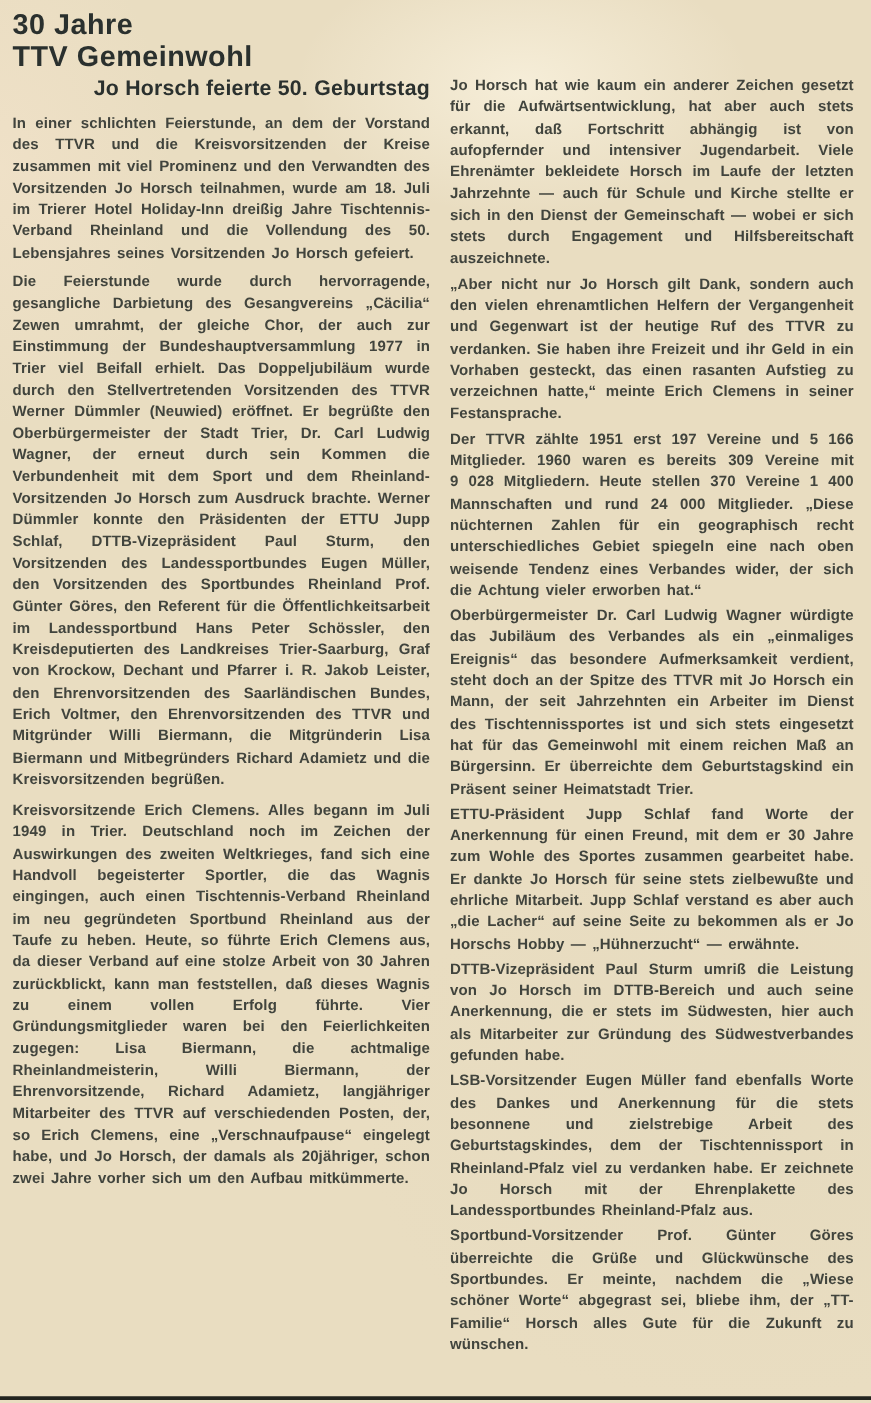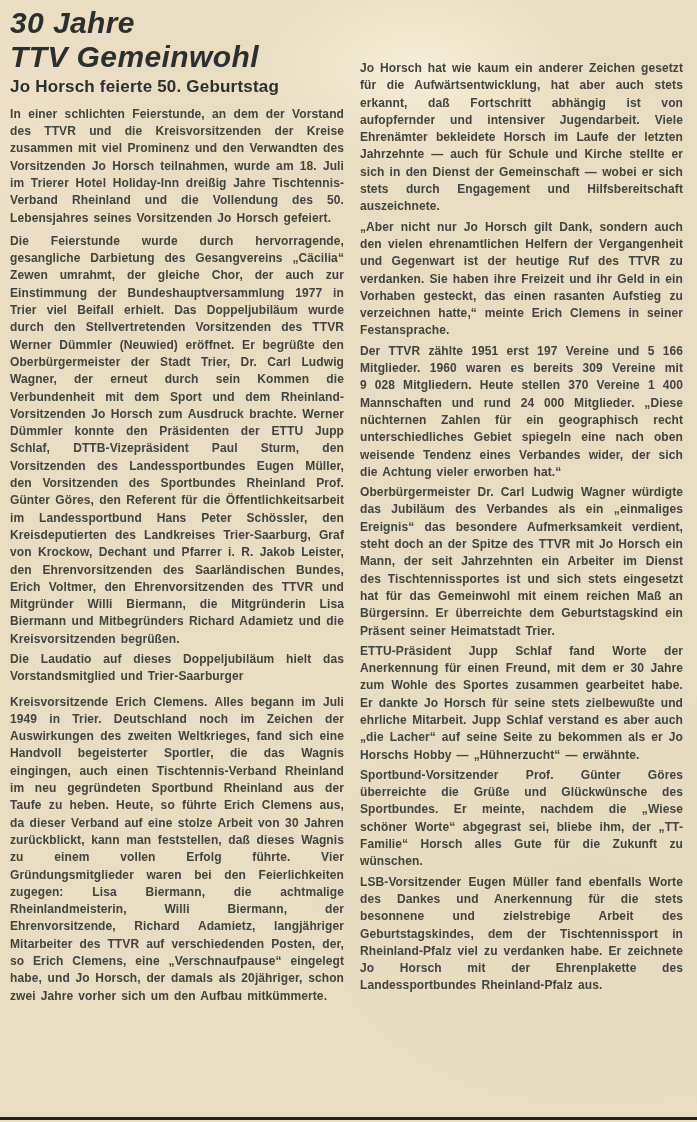--- a/index.html
+++ b/index.html
@@ -27,34 +27,34 @@
       radial-gradient(ellipse 260px 150px at 60% 6%, rgba(250,243,224,0.75), rgba(250,243,224,0) 70%),
       radial-gradient(ellipse 200px 300px at 0% 12%, rgba(245,228,205,0.5), rgba(245,228,205,0) 70%),
       radial-gradient(ellipse 400px 300px at 85% 80%, rgba(226,216,188,0.5), rgba(226,216,188,0) 75%),
       var(--paper);
   }
   .col { flex: none; }
   .col-left  { width: 334px; }
   .col-right { width: 323px; padding-top: 54px; }
   .headline {
     margin: 0 0 2px 0;
-    font-size: 30px;
+    font-size: 23px;
     font-weight: bold;
     line-height: 1.13;
     letter-spacing: 0.4px;
     color: var(--headline_ink);
-    font-style: italic;
   }
   .headline-line { display: block; }
   .subhead {
     margin: 3px 0 9px 0;
     font-size: 17px;
     font-weight: bold;
     letter-spacing: 0.2px;
     color: var(--headline_ink);
+    text-align: right;
   }
   .body-para, .lead {
     margin: 0 0 3px 0;
     font-size: 12px;
     line-height: 17.3px;
     text-align: justify;
     word-spacing: 1.6px;
     letter-spacing: 0.1px;
     hyphens: auto;
     font-weight: bold;
@@ -75,28 +75,28 @@
 <div class="page">
 
   <div class="col col-left">
     <h1 class="headline">
       <span class="headline-line">30 Jahre</span>
       <span class="headline-line">TTV Gemeinwohl</span>
     </h1>
     <h2 class="subhead">Jo Horsch feierte 50. Geburtstag</h2>
     <p class="lead">In einer schlichten Feierstunde, an dem der Vorstand des TTVR und die Kreisvorsitzenden der Kreise zusammen mit viel Prominenz und den Verwandten des Vorsitzenden Jo Horsch teilnahmen, wurde am 18. Juli im Trierer Hotel Holiday-Inn dreißig Jahre Tischtennis-Verband Rheinland und die Vollendung des 50. Lebensjahres seines Vorsitzenden Jo Horsch gefeiert.</p>
     <p class="body-para">Die Feierstunde wurde durch hervorragende, gesangliche Darbietung des Gesangvereins „Cäcilia“ Zewen umrahmt, der gleiche Chor, der auch zur Einstimmung der Bundeshauptversammlung 1977 in Trier viel Beifall erhielt. Das Doppeljubiläum wurde durch den Stellvertretenden Vorsitzenden des TTVR Werner Dümmler (Neuwied) eröffnet. Er begrüßte den Oberbürgermeister der Stadt Trier, Dr. Carl Ludwig Wagner, der erneut durch sein Kommen die Verbundenheit mit dem Sport und dem Rheinland-Vorsitzenden Jo Horsch zum Ausdruck brachte. Werner Dümmler konnte den Präsidenten der ETTU Jupp Schlaf, DTTB-Vizepräsident Paul Sturm, den Vorsitzenden des Landessportbundes Eugen Müller, den Vorsitzenden des Sportbundes Rheinland Prof. Günter Göres, den Referent für die Öffentlichkeitsarbeit im Landessportbund Hans Peter Schössler, den Kreisdeputierten des Landkreises Trier-Saarburg, Graf von Krockow, Dechant und Pfarrer i. R. Jakob Leister, den Ehrenvorsitzenden des Saarländischen Bundes, Erich Voltmer, den Ehrenvorsitzenden des TTVR und Mitgründer Willi Biermann, die Mitgründerin Lisa Biermann und Mitbegründers Richard Adamietz und die Kreisvorsitzenden begrüßen.</p>
-    <p class="body-para">Die Laudatio auf dieses Doppeljubiläum hielt das Vorstandsmitglied und Trier-Saarburger</p>
     <p class="body-para gap-top">Kreisvorsitzende Erich Clemens. Alles begann im Juli 1949 in Trier. Deutschland noch im Zeichen der Auswirkungen des zweiten Weltkrieges, fand sich eine Handvoll begeisterter Sportler, die das Wagnis eingingen, auch einen Tischtennis-Verband Rheinland im neu gegründeten Sportbund Rheinland aus der Taufe zu heben. Heute, so führte Erich Clemens aus, da dieser Verband auf eine stolze Arbeit von 30 Jahren zurückblickt, kann man feststellen, daß dieses Wagnis zu einem vollen Erfolg führte. Vier Gründungsmitglieder waren bei den Feierlichkeiten zugegen: Lisa Biermann, die achtmalige Rheinlandmeisterin, Willi Biermann, der Ehrenvorsitzende, Richard Adamietz, langjähriger Mitarbeiter des TTVR auf verschiedenden Posten, der, so Erich Clemens, eine „Verschnaufpause“ eingelegt habe, und Jo Horsch, der damals als 20jähriger, schon zwei Jahre vorher sich um den Aufbau mitkümmerte.</p>
   </div>
 
   <div class="col col-right">
     <p class="body-para">Jo Horsch hat wie kaum ein anderer Zeichen gesetzt für die Aufwärtsentwicklung, hat aber auch stets erkannt, daß Fortschritt abhängig ist von aufopfernder und intensiver Jugendarbeit. Viele Ehrenämter bekleidete Horsch im Laufe der letzten Jahrzehnte — auch für Schule und Kirche stellte er sich in den Dienst der Gemeinschaft — wobei er sich stets durch Engagement und Hilfsbereitschaft auszeichnete.</p>
     <p class="body-para">„Aber nicht nur Jo Horsch gilt Dank, sondern auch den vielen ehrenamtlichen Helfern der Vergangenheit und Gegenwart ist der heutige Ruf des TTVR zu verdanken. Sie haben ihre Freizeit und ihr Geld in ein Vorhaben gesteckt, das einen rasanten Aufstieg zu verzeichnen hatte,“ meinte Erich Clemens in seiner Festansprache.</p>
     <p class="body-para">Der TTVR zählte 1951 erst 197 Vereine und 5&nbsp;166 Mitglieder. 1960 waren es bereits 309 Vereine mit 9&nbsp;028 Mitgliedern. Heute stellen 370 Vereine 1&nbsp;400 Mannschaften und rund 24&nbsp;000 Mitglieder. „Diese nüchternen Zahlen für ein geographisch recht unterschiedliches Gebiet spiegeln eine nach oben weisende Tendenz eines Verbandes wider, der sich die Achtung vieler erworben hat.“</p>
     <p class="body-para">Oberbürgermeister Dr. Carl Ludwig Wagner würdigte das Jubiläum des Verbandes als ein „einmaliges Ereignis“ das besondere Aufmerksamkeit verdient, steht doch an der Spitze des TTVR mit Jo Horsch ein Mann, der seit Jahrzehnten ein Arbeiter im Dienst des Tischtennissportes ist und sich stets eingesetzt hat für das Gemeinwohl mit einem reichen Maß an Bürgersinn. Er überreichte dem Geburtstagskind ein Präsent seiner Heimatstadt Trier.</p>
     <p class="body-para">ETTU-Präsident Jupp Schlaf fand Worte der Anerkennung für einen Freund, mit dem er 30 Jahre zum Wohle des Sportes zusammen gearbeitet habe. Er dankte Jo Horsch für seine stets zielbewußte und ehrliche Mitarbeit. Jupp Schlaf verstand es aber auch „die Lacher“ auf seine Seite zu bekommen als er Jo Horschs Hobby — „Hühnerzucht“ — erwähnte.</p>
+    <p class="body-para">DTTB-Vizepräsident Paul Sturm umriß die Leistung von Jo Horsch im DTTB-Bereich und auch seine Anerkennung, die er stets im Südwesten, hier auch als Mitarbeiter zur Gründung des Südwestverbandes gefunden habe.</p>
+    <p class="body-para">LSB-Vorsitzender Eugen Müller fand ebenfalls Worte des Dankes und Anerkennung für die stets besonnene und zielstrebige Arbeit des Geburtstagskindes, dem der Tischtennissport in Rheinland-Pfalz viel zu verdanken habe. Er zeichnete Jo Horsch mit der Ehrenplakette des Landessportbundes Rheinland-Pfalz aus.</p>
     <p class="body-para">Sportbund-Vorsitzender Prof. Günter Göres überreichte die Grüße und Glückwünsche des Sportbundes. Er meinte, nachdem die „Wiese schöner Worte“ abgegrast sei, bliebe ihm, der „TT-Familie“ Horsch alles Gute für die Zukunft zu wünschen.</p>
-    <p class="body-para">LSB-Vorsitzender Eugen Müller fand ebenfalls Worte des Dankes und Anerkennung für die stets besonnene und zielstrebige Arbeit des Geburtstagskindes, dem der Tischtennissport in Rheinland-Pfalz viel zu verdanken habe. Er zeichnete Jo Horsch mit der Ehrenplakette des Landessportbundes Rheinland-Pfalz aus.</p>
   </div>
 
   <div class="bottom-rule"></div>
 </div>
 
 </body></html>

